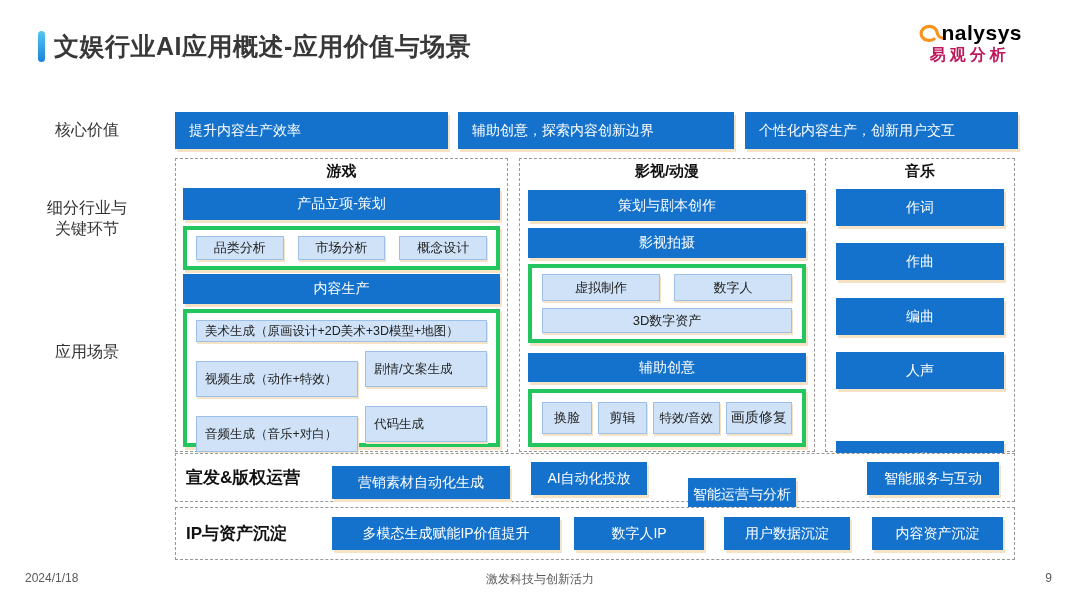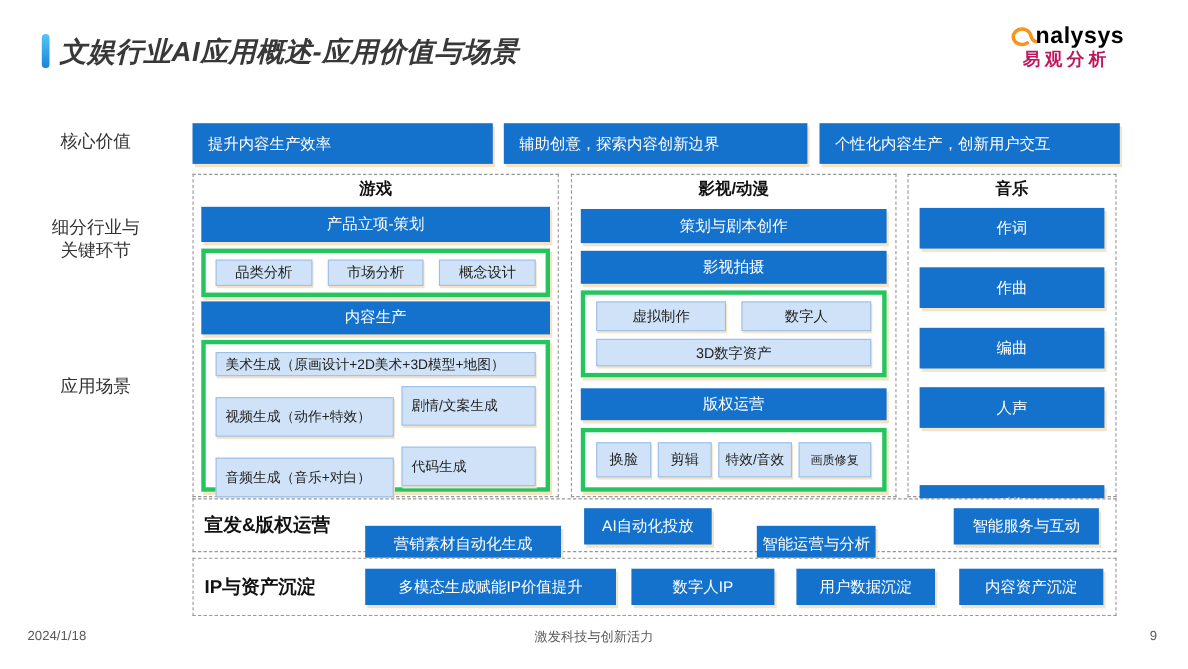--- a/index.html
+++ b/index.html
@@ -2,21 +2,21 @@
 <html><head>
 <meta charset="utf-8">
 <style>
   html,body{margin:0;padding:0;background:#fff;}
   .canvas{position:relative;width:1080px;height:608px;background:#ffffff;
     font-family:"Liberation Sans","DejaVu Sans",sans-serif;color:#262626;overflow:hidden;}
 
   
   .title-accent{position:absolute;left:38px;top:31px;width:7px;height:31px;border-radius:4px;
     background:linear-gradient(180deg,#55c6f3,#1a84d8);}
-  .page-title{position:absolute;left:54px;top:30px;font-size:25px;font-weight:bold;color:#383838;letter-spacing:.5px;font-style:italic;}
+  .page-title{position:absolute;left:54px;top:30px;font-size:25px;font-weight:bold;color:#383838;letter-spacing:.5px;}
   .logo{position:absolute;right:58px;top:20px;text-align:center;line-height:1.1;}
   .logo-row{display:flex;align-items:flex-end;justify-content:center;}
   .logo-a{width:26px;height:24px;display:inline-block;margin-right:-2px;}
   .logo-brand{font-size:21px;color:#000000;font-weight:bold;letter-spacing:.5px;}
   .logo-name{font-size:16px;color:#be185d;font-weight:bold;letter-spacing:4px;margin-top:2px;}
 
   
   .gutter-label{position:absolute;left:22px;width:130px;text-align:center;font-size:16px;color:#333;line-height:21px;}
 
   
@@ -52,21 +52,21 @@
     display:flex;flex-direction:column;gap:7px;}
   .f-pair{display:flex;gap:14px;height:31px;}
   .f-pair .lite{flex:1;}
   .f-3d{height:28px;}
   .f-stage3{position:absolute;left:8px;right:8px;top:194px;height:29px;}
   .f-cont2{position:absolute;left:8px;right:8px;top:230px;bottom:4px;display:flex;gap:6px;
     align-items:center;padding:0 10px;}
   .f-s1{width:50px;height:32px;}
   .f-s2{width:49px;height:32px;}
   .f-s3{flex:1;height:32px;font-size:12.5px;}
-  .f-s4{flex:1;height:32px;font-size:11px;}
+  .f-s4{flex:1;height:32px;font-size:14px;}
 
   
   .m-bar{position:absolute;left:10px;right:10px;height:37px;}
 
   
   .band-label{position:absolute;left:10px;top:0;bottom:0;display:flex;align-items:center;
     font-size:17px;font-weight:bold;color:#111;}
   .band-box{position:absolute;height:33px;}
 
   
@@ -132,41 +132,41 @@
     <div class="col-header">影视/动漫</div>
     <div class="blue f-stage1">策划与剧本创作</div>
     <div class="blue f-stage2">影视拍摄</div>
     <div class="panel f-cont1">
       <div class="f-pair">
         <div class="lite">虚拟制作</div>
         <div class="lite">数字人</div>
       </div>
       <div class="lite f-3d">3D数字资产</div>
     </div>
-    <div class="blue f-stage3">版权运营</div>
+    <div class="blue f-stage3">辅助创意</div>
     <div class="panel f-cont2">
       <div class="lite f-s1">换脸</div>
       <div class="lite f-s2">剪辑</div>
       <div class="lite f-s3">特效/音效</div>
       <div class="lite f-s4">画质修复</div>
     </div>
   </div>
 
   <div class="dashed" style="left:825px;top:158px;width:190px;height:294px;">
     <div class="col-header">音乐</div>
     <div class="blue m-bar" style="top:30px;">作词</div>
     <div class="blue m-bar" style="top:84px;">作曲</div>
     <div class="blue m-bar" style="top:139px;">编曲</div>
     <div class="blue m-bar" style="top:193px;">人声</div>
     <div class="blue m-bar" style="top:246px;margin-top:36px;">后期</div>
   </div>
 
   <div class="dashed" style="left:175px;top:453px;width:840px;height:49px;">
     <div class="band-label">宣发&amp;版权运营</div>
-    <div class="blue band-box" style="left:156px;top:24px;width:178px;">营销素材自动化生成</div>
+    <div class="blue band-box" style="left:156px;top:12px;width:178px;">营销素材自动化生成</div>
     <div class="blue band-box" style="left:355px;top:8px;width:116px;">AI自动化投放</div>
     <div class="blue band-box" style="left:512px;top:24px;width:108px;">智能运营与分析</div>
     <div class="blue band-box" style="left:691px;top:8px;width:132px;">智能服务与互动</div>
   </div>
 
   <div class="dashed" style="left:175px;top:507px;width:840px;height:53px;">
     <div class="band-label">IP与资产沉淀</div>
     <div class="blue band-box" style="left:156px;top:9px;width:228px;">多模态生成赋能IP价值提升</div>
     <div class="blue band-box" style="left:398px;top:9px;width:130px;">数字人IP</div>
     <div class="blue band-box" style="left:548px;top:9px;width:126px;">用户数据沉淀</div>

